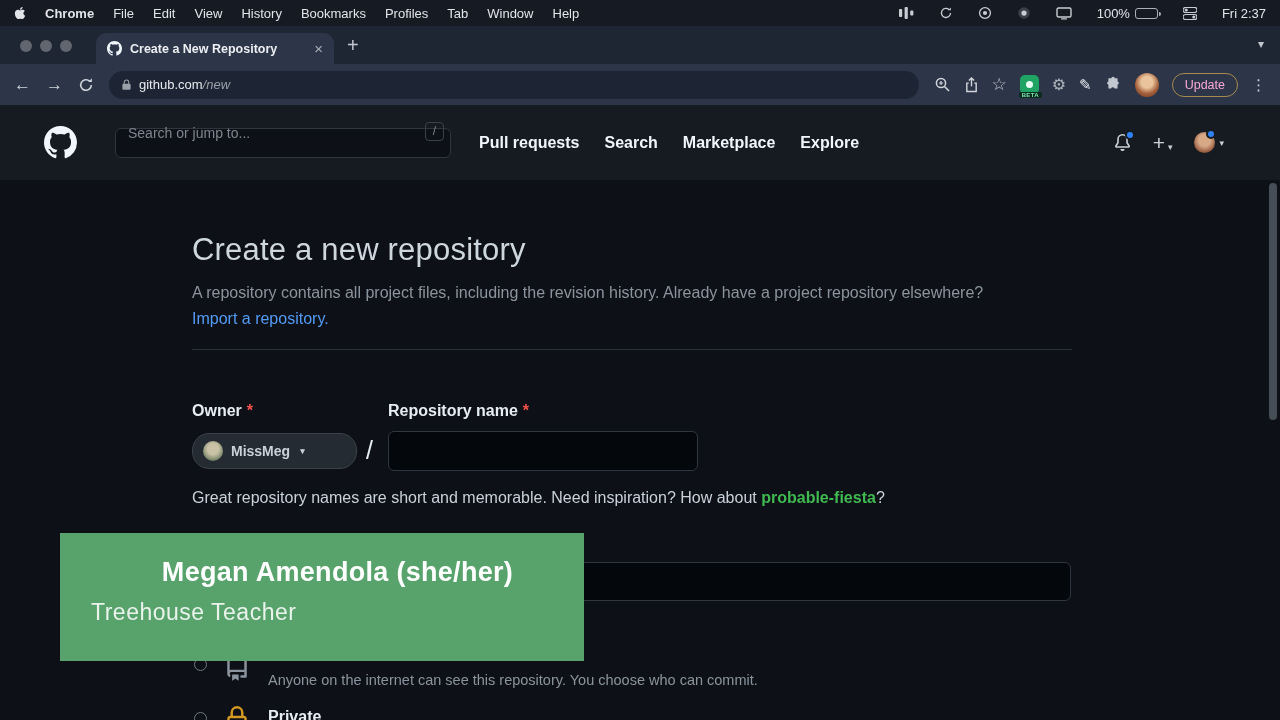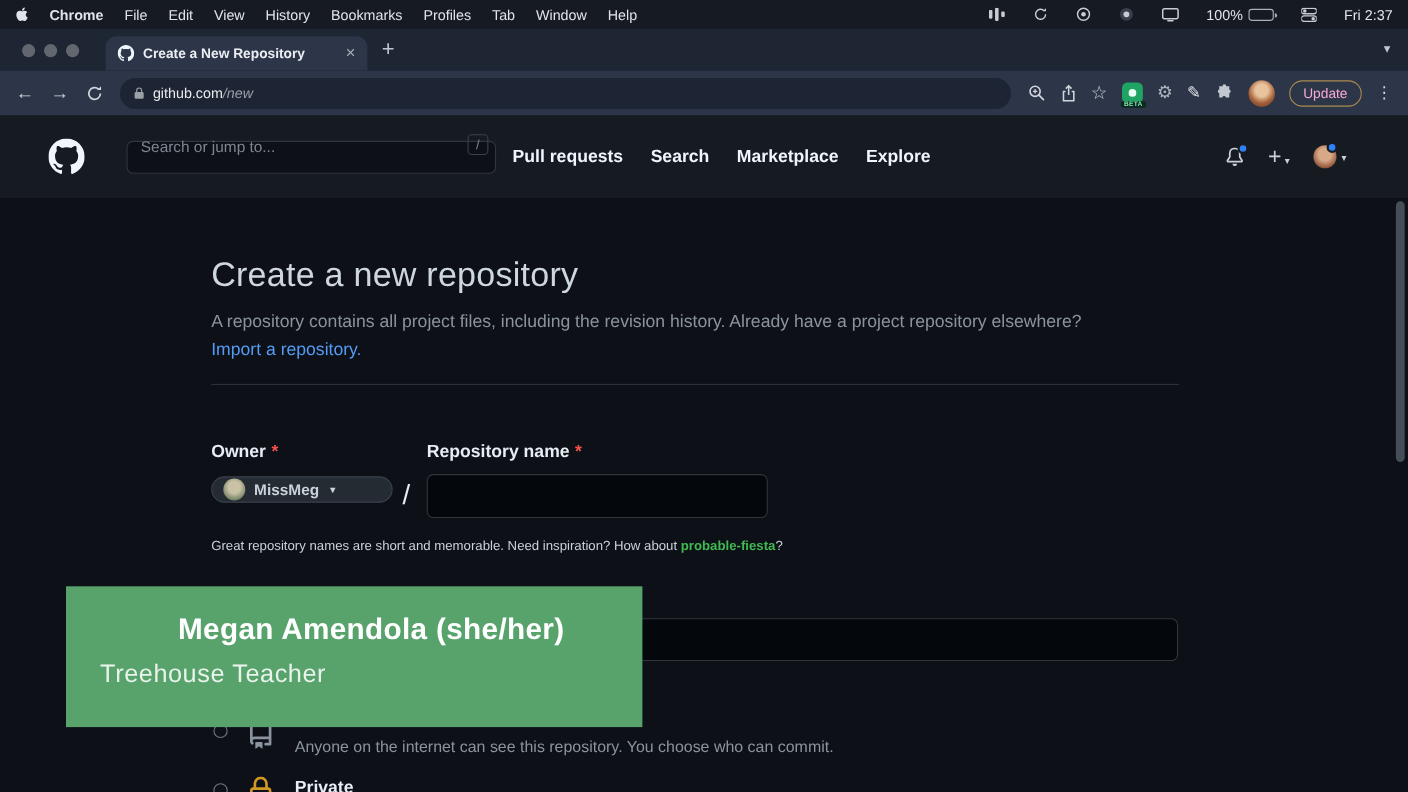--- a/index.html
+++ b/index.html
@@ -56,21 +56,21 @@
   #ghheader { position:absolute; top:105px; left:0; right:0; height:75px; background:#161b22;
     display:flex; align-items:center; padding:0 56px 0 44px; }
   .gh-logo svg { width:33px; height:33px; fill:#f0f6fc; display:block; }
   .gh-search { margin-left:38px; width:336px; height:30px; border:1px solid #30363d; background:#0d1117;
     border-radius:6px; display:flex; align-items:flex-end; padding:0 6px 16px 12px; }
   .gh-search input { background:transparent; border:0; outline:0; color:#9aa3ad; font-size:14px; flex:1;
     font-family:"Liberation Sans", sans-serif; }
   .gh-search input::placeholder { color:#7d8590; }
   .slash-hint { width:19px; height:19px; border:1px solid #3a414b; border-radius:4px; color:#7d8590;
     font-size:12px; display:flex; align-items:center; justify-content:center; }
-  .gh-nav { display:flex; gap:25px; margin-left:15px; }
+  .gh-nav { display:flex; gap:25px; margin-left:28px; }
   .gh-nav-item { color:#f0f6fc; font-weight:bold; font-size:16px; white-space:nowrap; }
   .gh-right { margin-left:auto; display:flex; align-items:center; gap:22px; }
   .bell-wrap { position:relative; display:flex; }
   .dot-blue { position:absolute; top:-4px; right:-4px; width:10px; height:10px; background:#2f81f7;
     border-radius:50%; border:2px solid #161b22; }
   .gh-plus { display:flex; align-items:baseline; gap:3px; color:#c9d1d9; font-size:21px; }
   .caret { font-size:9px; color:#c9d1d9; }
   .gh-avatar-wrap { position:relative; display:flex; align-items:center; gap:4px; }
   .gh-avatar { width:21px; height:21px; border-radius:50%;
     background:radial-gradient(circle at 50% 40%, #d8a987 0 35%, #8a4d33 78%); }
@@ -81,31 +81,31 @@
   .content { position:absolute; left:192px; top:0; width:880px; }
   .page-title { margin-top:52px; font-size:31px; font-weight:400; color:#ced6de; letter-spacing:0.2px; line-height:36px; }
   .intro { margin-top:12px; width:824px; font-size:16px; line-height:26px; color:#8b949e; }
   .intro-link { color:#539bf5; }
   .divider { margin-top:17px; border-top:1px solid #2a3139; width:880px; }
   .form { position:relative; height:400px; }
   .fld-label { position:absolute; top:52px; font-size:16px; font-weight:bold; color:#e6edf3; }
   .lbl-owner { left:0; }
   .lbl-repo { left:196px; }
   .req { color:#f85149; margin-left:5px; font-weight:bold; }
-  .owner-btn { position:absolute; left:0; top:83px; height:24px; width:165px; background:#252b33;
+  .owner-btn { position:absolute; left:0; top:83px; height:36px; width:165px; background:#252b33;
     border:1px solid #3a414b; border-radius:17px; display:flex; align-items:center; gap:8px;
     padding:0 10px; color:#c9d1d9; font-size:14px; font-weight:bold; }
   .owner-avatar { width:20px; height:20px; border-radius:50%;
     background:radial-gradient(circle at 50% 40%, #c9c2a6 0 35%, #6b7b5e 78%); }
   .owner-caret { font-size:9px; margin-left:2px; color:#c9d1d9; }
   .slash-sep { position:absolute; left:174px; top:86px; font-size:25px; color:#e6edf3; }
   .repo-input { position:absolute; left:196px; top:81px; width:310px; height:40px; background:#04070c;
     border:1px solid #30363d; border-radius:6px; color:#e6edf3; padding:0 12px; font-size:14px; outline:none;
     font-family:"Liberation Sans", sans-serif; }
-  .hint { position:absolute; left:0; top:139px; font-size:12px; color:#c9d1d9; }
+  .hint { position:absolute; left:0; top:139px; font-size:16px; color:#c9d1d9; }
   .hint .sug { color:#3fb950; font-weight:bold; }
   .desc-input { position:absolute; left:0; top:212px; width:879px; height:39px; background:#04070c;
     border:1px solid #30363d; border-radius:6px; outline:none; color:#e6edf3; padding:0 12px; font-size:14px;
     font-family:"Liberation Sans", sans-serif; }
   .radio { position:absolute; width:13px; height:13px; border-radius:50%; border:1.5px solid #6e7681; background:transparent; }
   .radio-public { left:2px; top:308px; }
   .radio-private { left:2px; top:362px; }
   .vis-icon { position:absolute; }
   .book-icon { left:32px; top:305px; }
   .lock-icon-y { left:32px; top:356px; }

